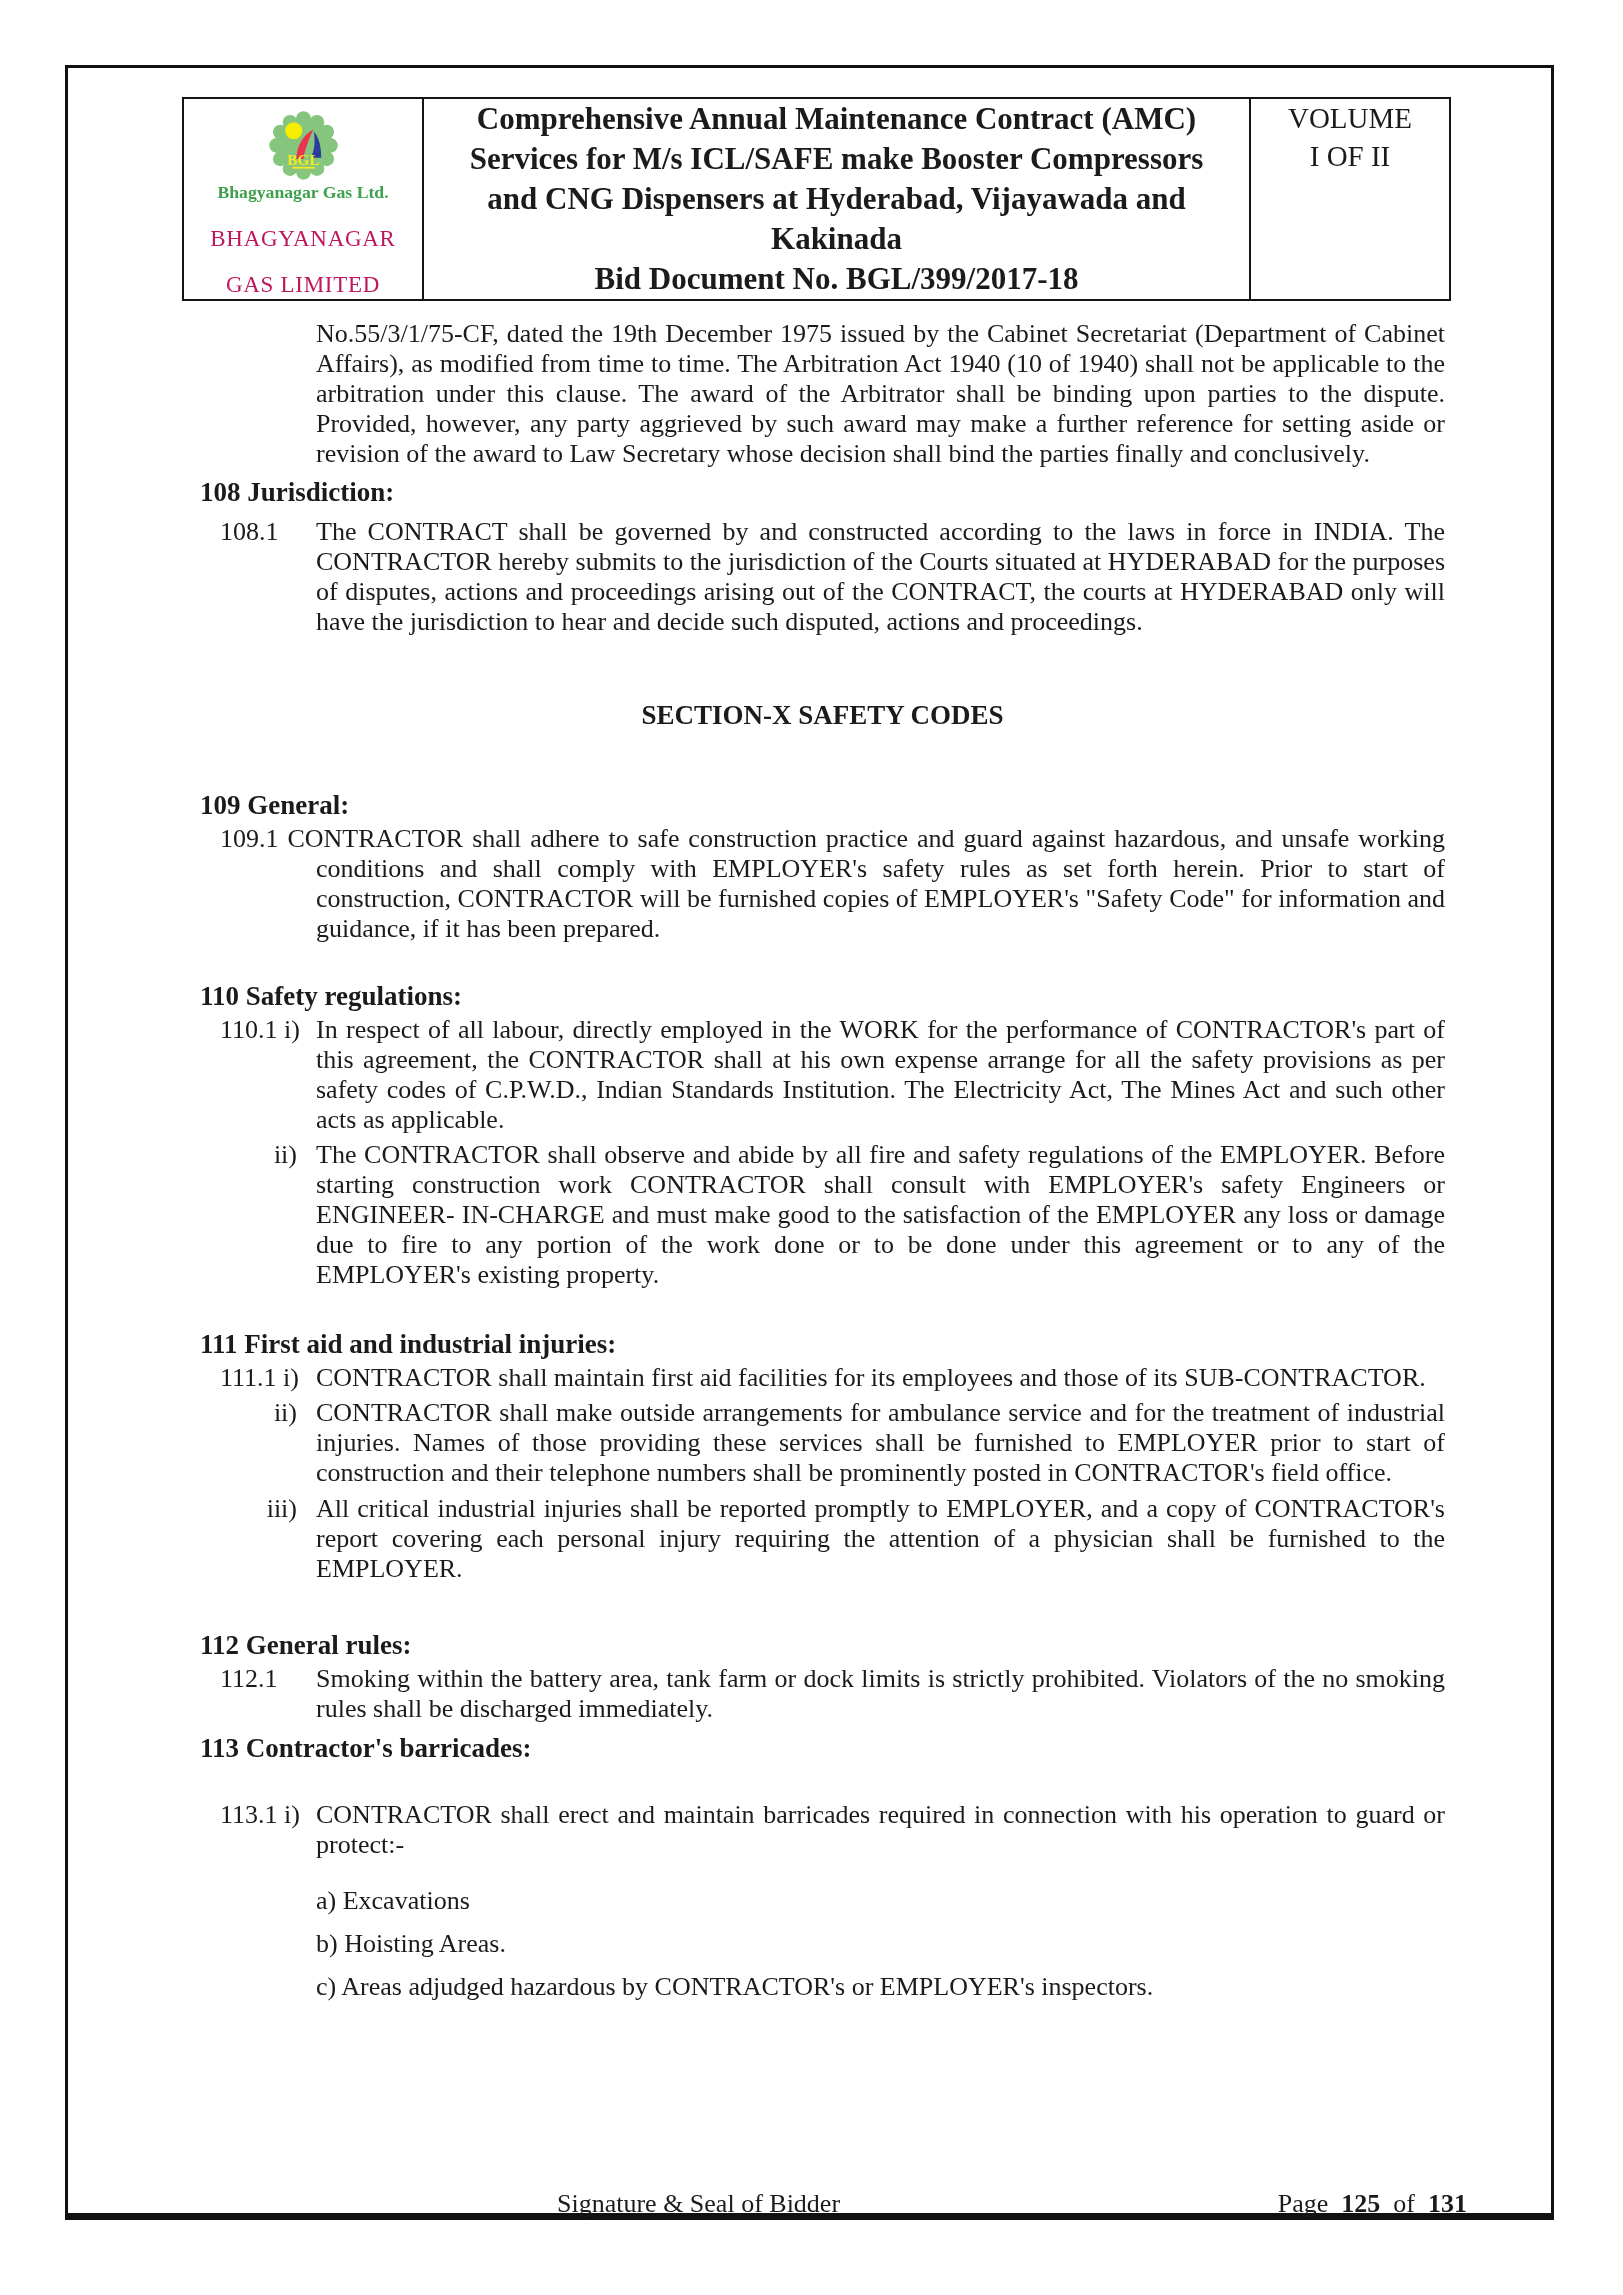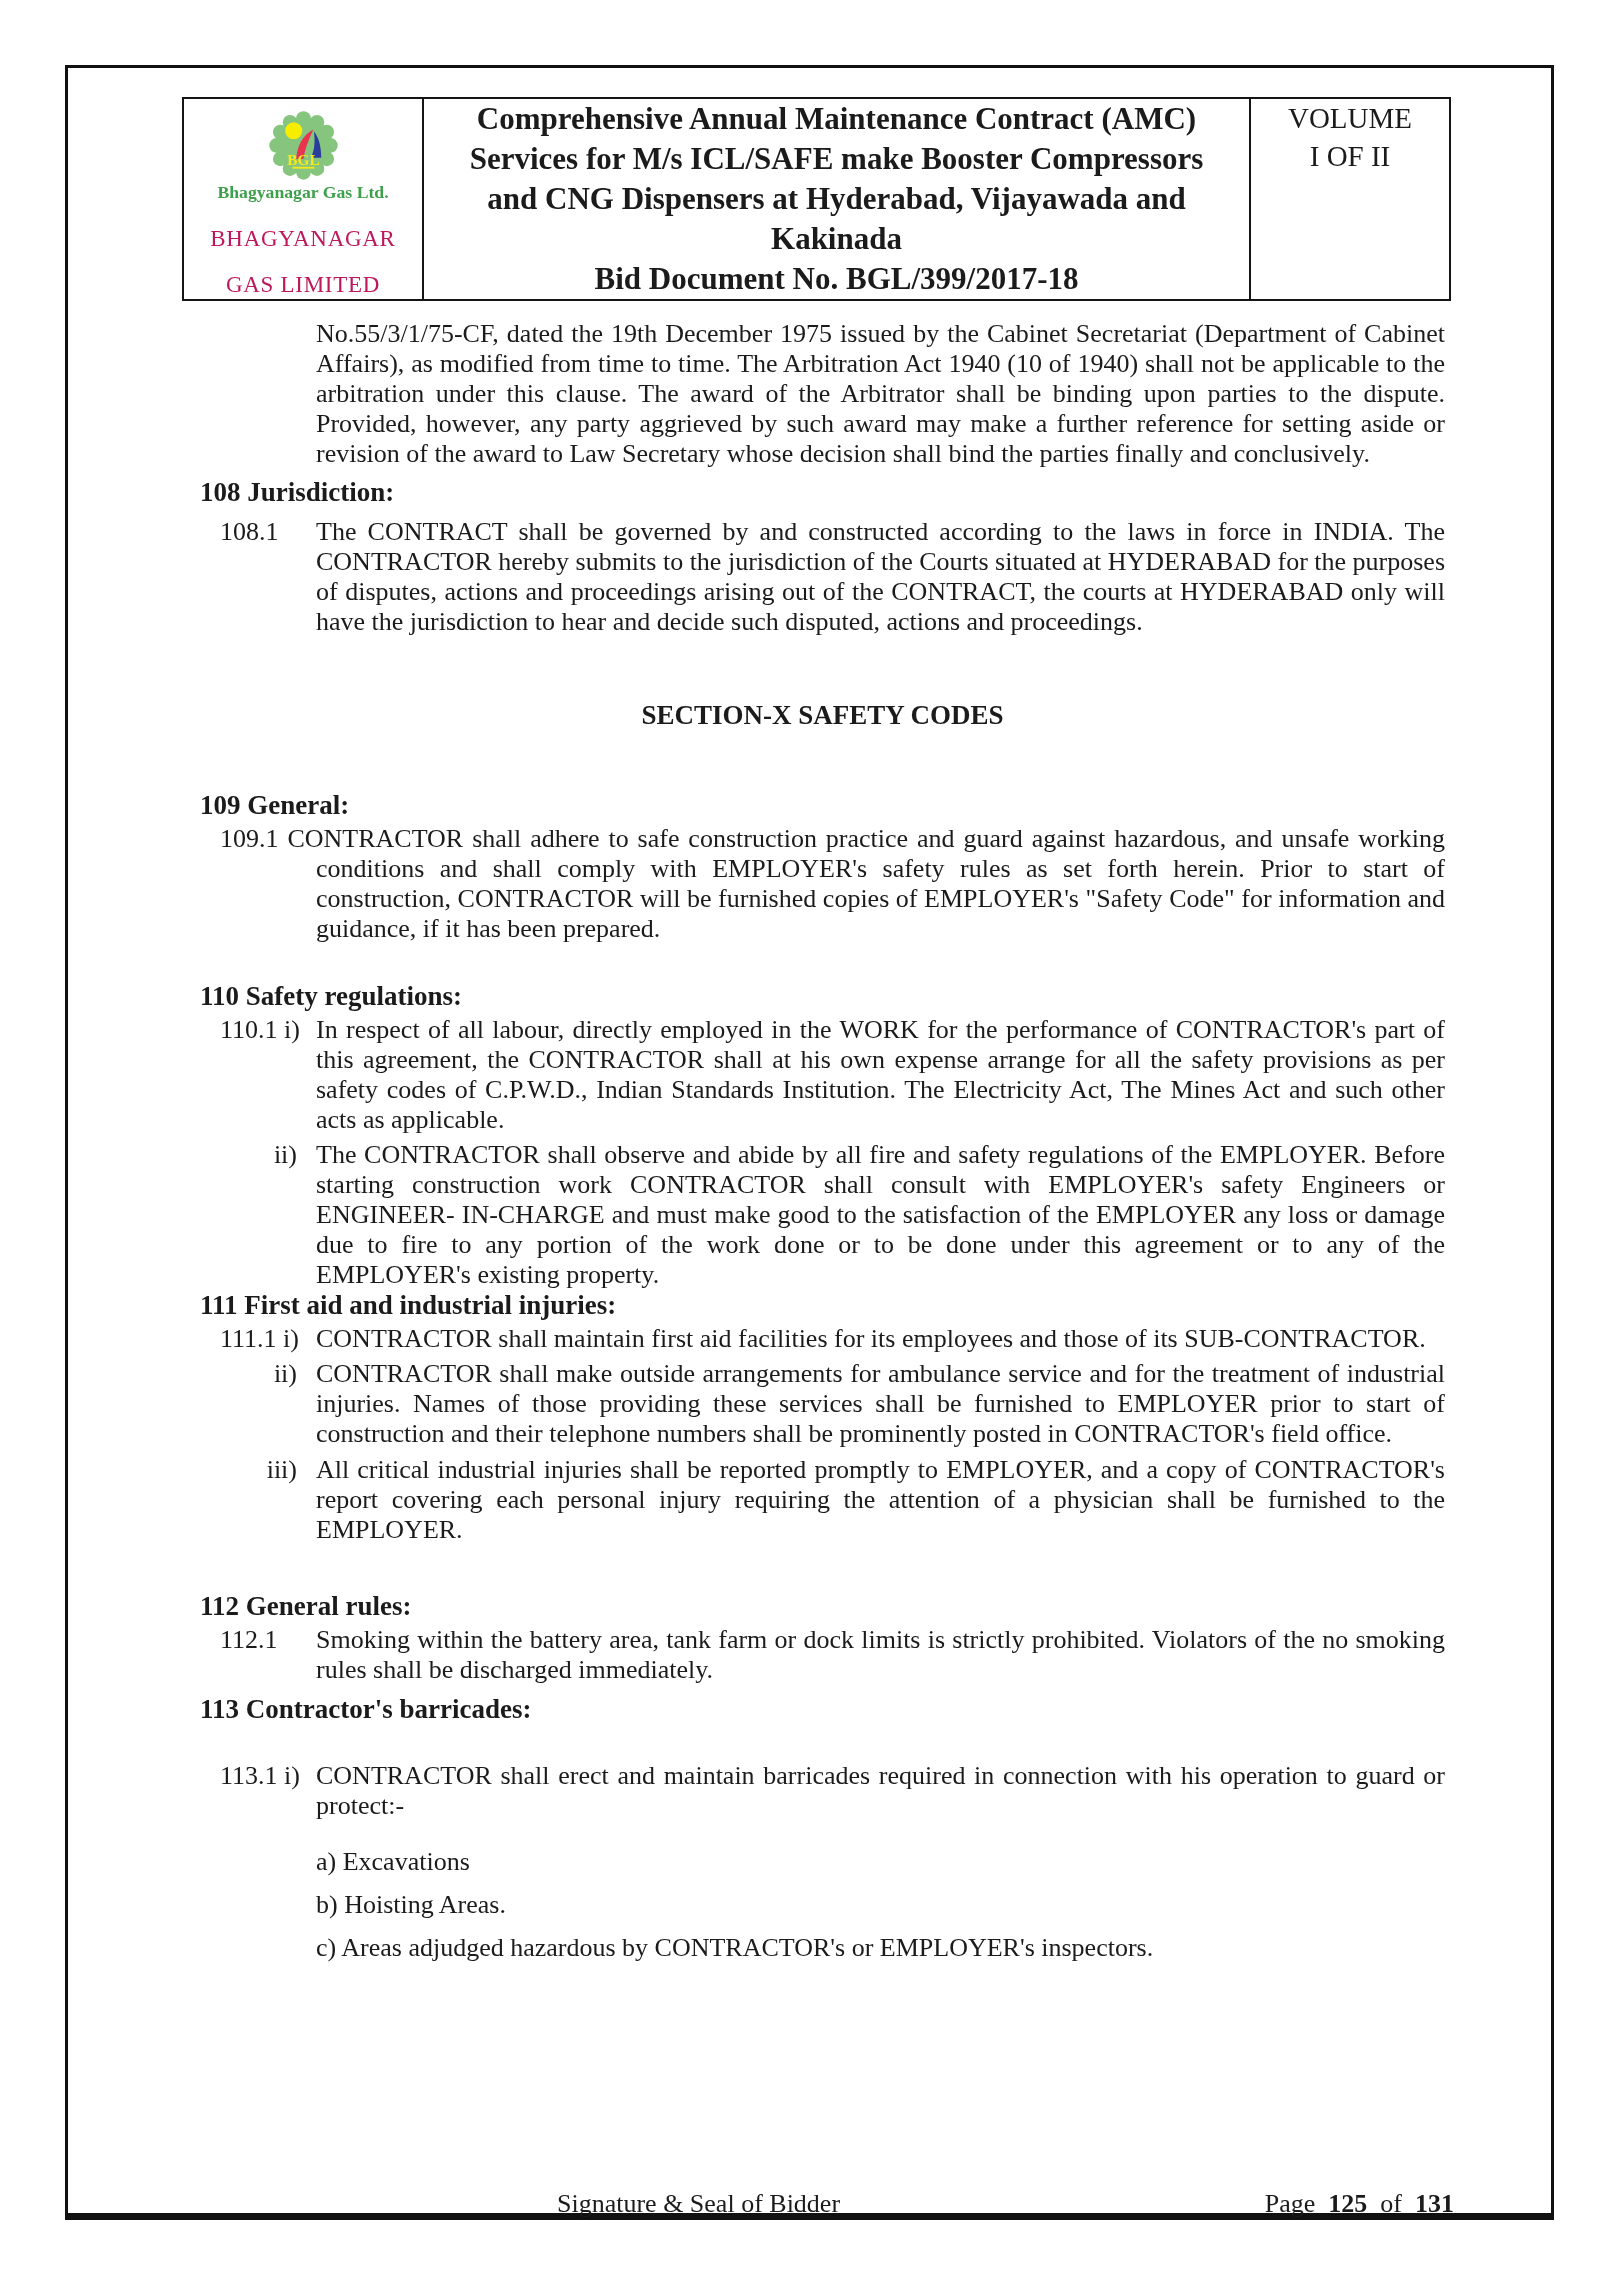--- a/index.html
+++ b/index.html
@@ -68,26 +68,26 @@
   .hang .num{flex:0 0 96px;box-sizing:border-box;}
   .hang .num.roman{text-align:right;padding-right:19px;}
   .hang .txt{flex:1;text-align:justify;}
   .p-hang-inline{
     margin-left:20px;padding-left:96px;text-indent:-96px;text-align:justify;
   }
   .sub-item{margin-left:116px;}
   .mt12{margin-top:7.9px;}  .mt16{margin-top:10.5px;}
   .mt96{margin-top:63px;}  .mt92{margin-top:60px;}
   .mt6{margin-top:3.9px;}    .mt56{margin-top:37px;}
-  .mt8{margin-top:5.2px;}    .mt60{}
+  .mt8{margin-top:5.2px;}    .mt60{margin-top:39px;}
   .mt70{margin-top:46px;}  .mt14{margin-top:9.2px;}
   .mt40{margin-top:26px;}  .mt20{margin-top:13px;}
   
   .footer-sig{position:absolute;left:557px;top:2189px;font-size:26px;line-height:30px;}
-  .footer-page{position:absolute;right:169px;top:2189px;font-size:26px;line-height:30px;white-space:nowrap;}
+  .footer-page{position:absolute;right:156px;top:2189px;font-size:26px;line-height:30px;white-space:nowrap;}
   .footer-page span{margin-right:6.5px;}
   .footer-page span:last-child{margin-right:0;}
   .bold{font-weight:bold;}
 </style>
 </head>
 <body>
 
 <div class="page">
 
   <div class="frame"></div>

